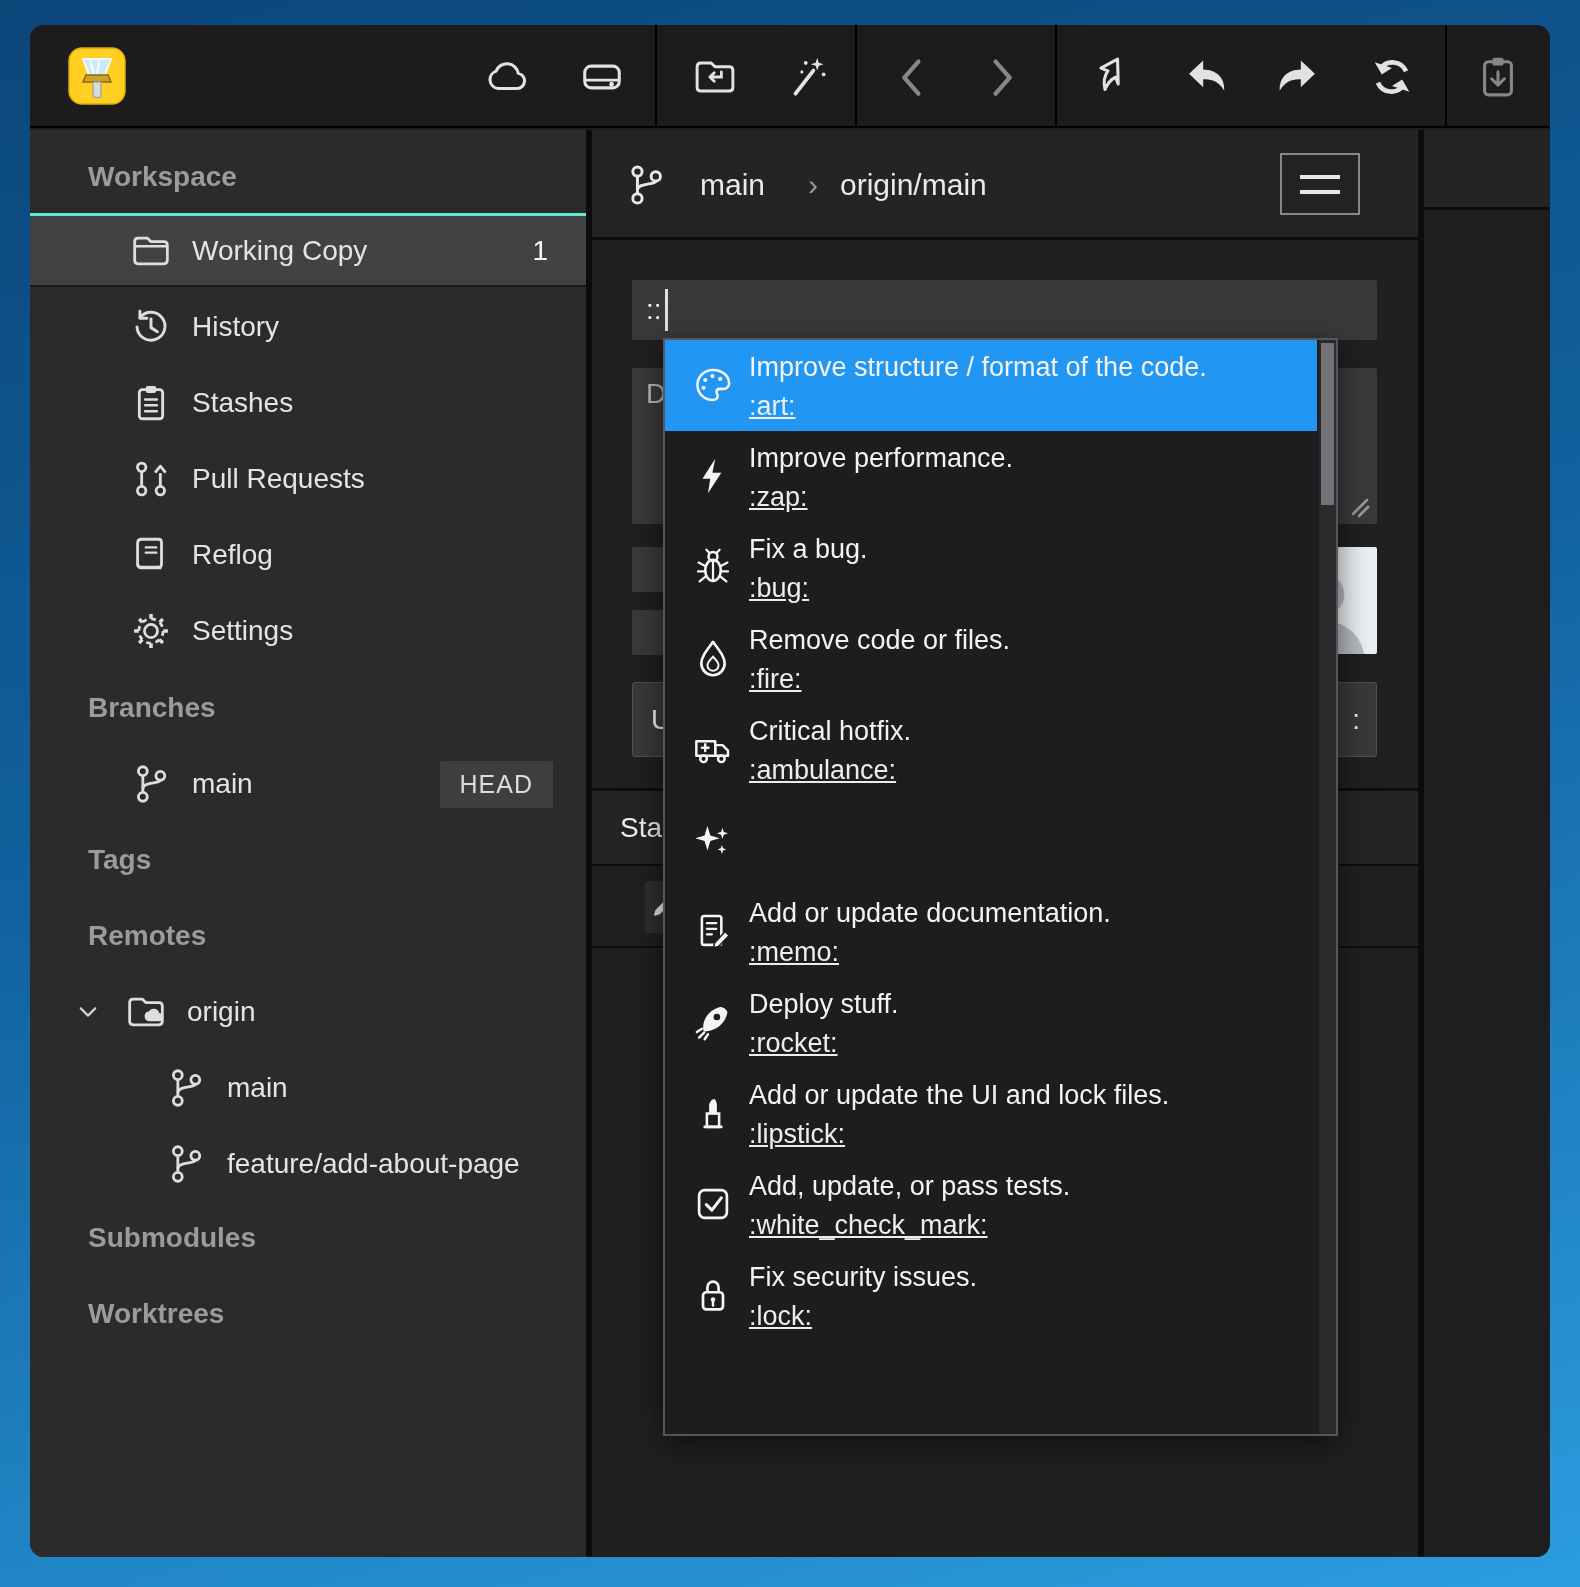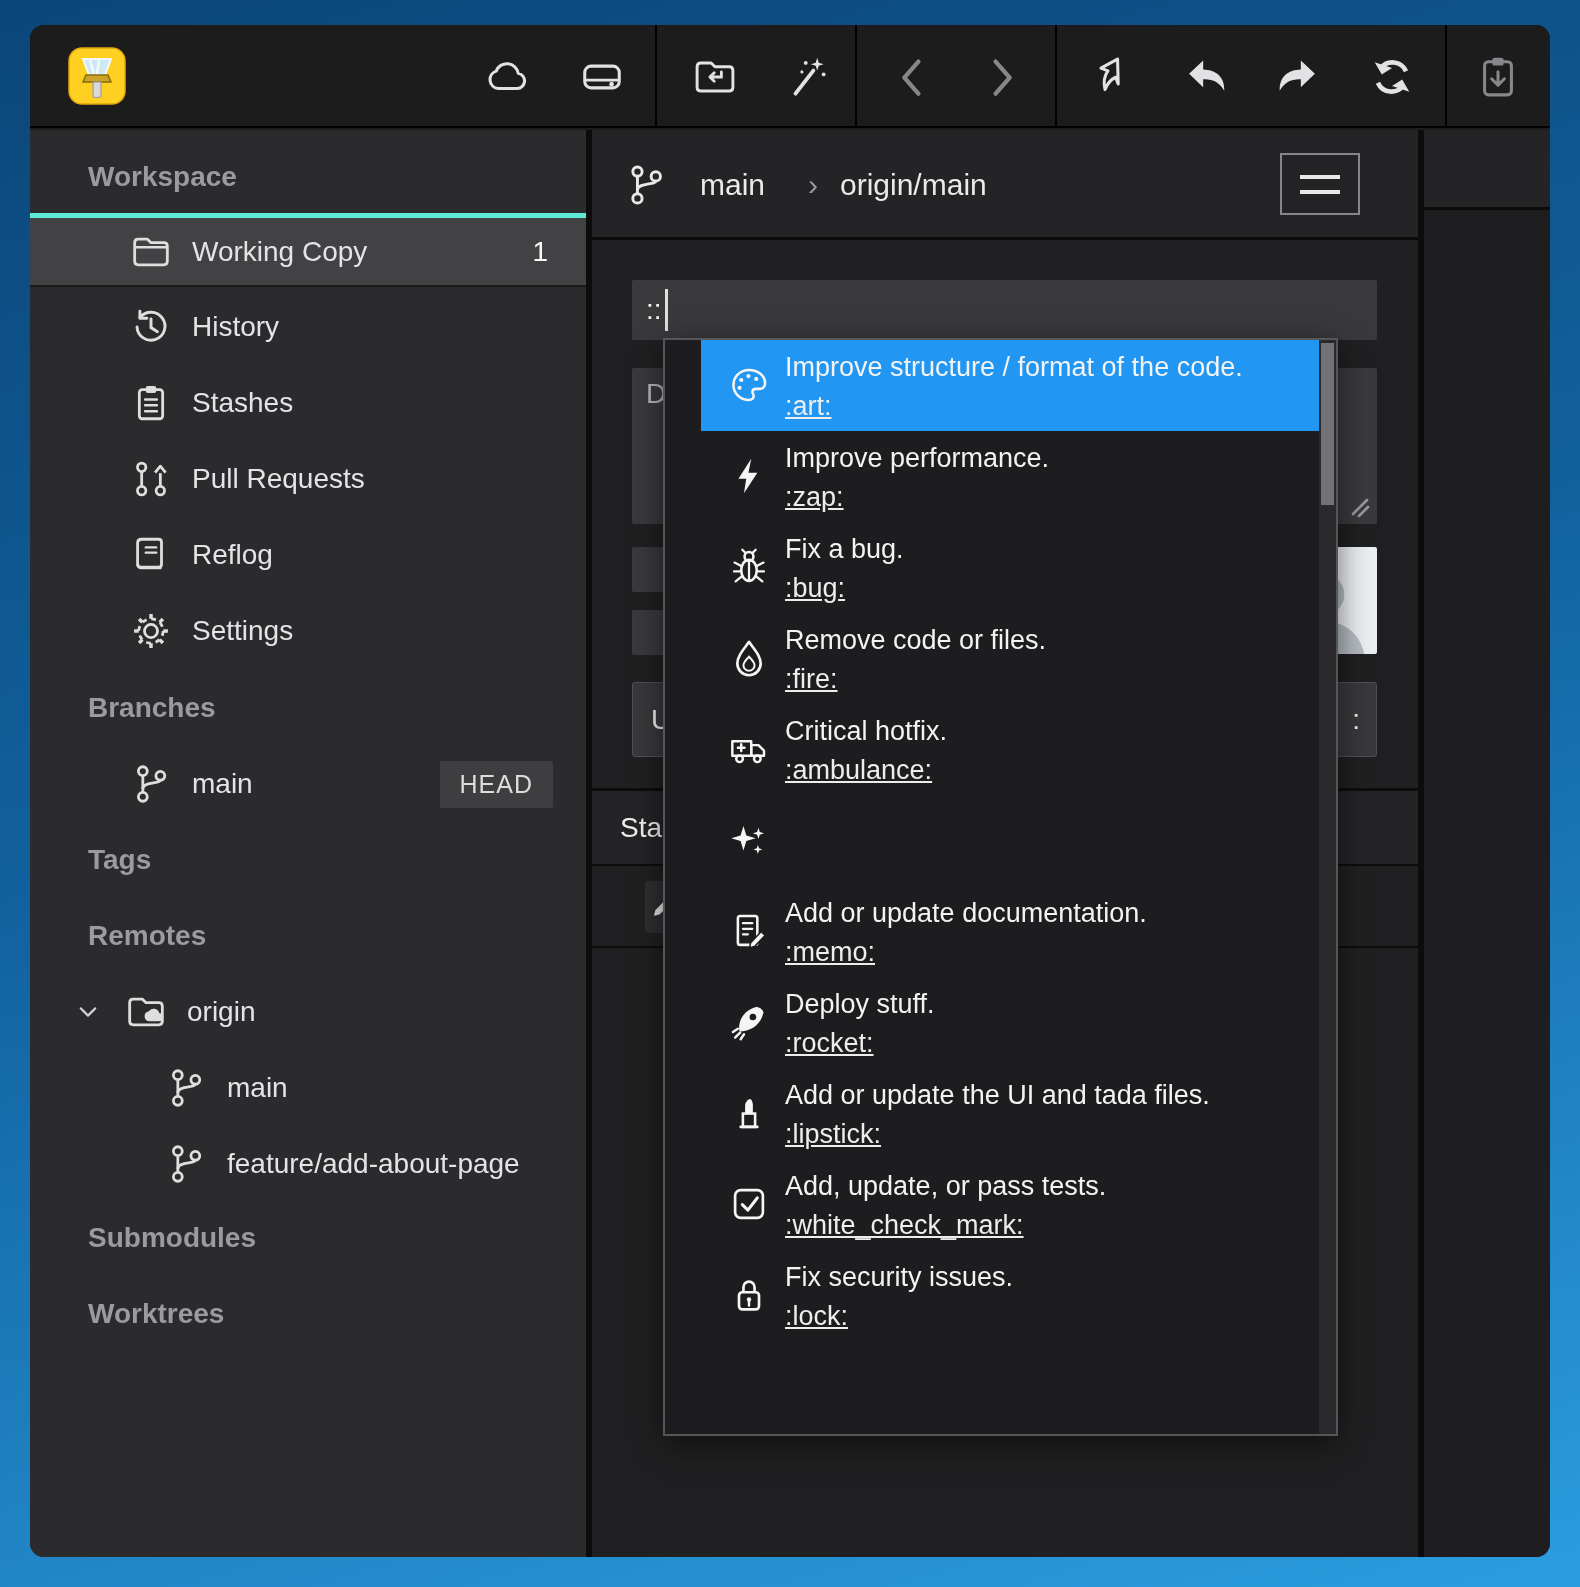--- a/index.html
+++ b/index.html
@@ -27,21 +27,21 @@
   .body-row{ position:absolute; left:0; top:105px; width:100%; height:1427px; }
 
   
   .sidebar{ position:absolute; left:0; top:0; width:556px; height:100%;
     background:#2b2b2d; }
   .side-divider{ position:absolute; left:556px; top:0; width:6px; height:100%; background:#0c0c0c; }
   .sec-header{ position:absolute; left:58px; font-size:28px; font-weight:bold; color:#9b9b9e; }
   .side-row{ position:absolute; left:0; width:100%; height:74px; display:flex; align-items:center; color:#e4e4e6; font-size:28px; }
   .side-row .s-icon{ width:42px; height:42px; margin-left:100px; margin-right:20px; flex:none; color:#dededf; }
   .side-row .s-icon svg{ width:100%; height:100%; }
-  .side-row.selected{ background:#424245; border-top:5px solid #5eead4; border-bottom:2px solid #1a1a1b; }
+  .side-row.selected{ background:#424245; border-top:3px solid #5eead4; border-bottom:2px solid #1a1a1b; }
   .row-count{ position:absolute; right:38px; font-size:28px; color:#fafafa; }
   .head-badge{ position:absolute; right:33px; background:#3e3e41; color:#dcdcdd;
     font-size:25px; letter-spacing:1px; padding:9px 20px; border-radius:2px; }
   .chev{ width:26px; height:26px; margin-left:45px; margin-right:10px; color:#cfcfd1; flex:none; }
   .chev svg{ width:100%; height:100%; }
   .indent2 .s-icon{ margin-left:135px; }
 
   
   .main{ position:absolute; left:562px; top:0; width:826px; height:100%; background:#202022; }
   .main-header{ position:absolute; left:0; top:0; width:100%; height:110px;
@@ -82,21 +82,21 @@
 
   .main-right-divider{ position:absolute; left:1388px; top:0; width:6px; height:100%; background:#0c0c0c; }
   .right-panel{ position:absolute; left:1394px; top:0; width:126px; height:100%; background:#1e1e20; }
   .rp-header{ position:absolute; left:0; top:0; width:100%; height:80px; background:#242427; border-bottom:3px solid #0c0c0c; }
 
   
   .dropdown{ position:absolute; left:633px; top:313px; width:675px; height:1098px;
     background:#1d1d20; border:2px solid #55555a; overflow:hidden; z-index:50;
     box-shadow:0 8px 30px rgba(0,0,0,.55); }
   .dd-item{ position:relative; width:calc(100% - 19px); height:91px; padding:7px 10px 0 28px;
-    display:flex; align-items:flex-start;margin-left:36px; }
+    display:flex; align-items:flex-start; }
   .dd-item.selected{ background:#2196f3; }
   .dd-icon{ width:40px; height:40px; margin-top:18px; flex:none; color:#f5f5f5; }
   .dd-icon svg{ width:100%; height:100%; }
   .dd-lines{ margin-left:16px; }
   .dd-label{ font-size:27px; line-height:40px; color:#f3f3f3; }
   .dd-code{ font-size:27px; line-height:38px; color:#ededee;text-decoration:underline; }
   .dd-scrollbar{ position:absolute; right:0; top:0; width:17px; height:100%; background:#2a2a2c; }
   .dd-thumb{ position:absolute; left:2px; top:3px; width:13px; height:162px; background:#737377; }
 </style>
 </head>
@@ -522,21 +522,21 @@
       <span class="dd-icon"><svg>
             <use href="#i-rocket"></use>
           </svg></span>
       <span class="dd-lines"><span class="dd-label">Deploy stuff.</span><br>
       <span class="dd-code">:rocket:</span></span>
     </div>
     <div class="dd-item">
       <span class="dd-icon"><svg>
             <use href="#i-lipstick"></use>
           </svg></span>
-      <span class="dd-lines"><span class="dd-label">Add or update the UI and tada files.</span><br>
+      <span class="dd-lines"><span class="dd-label">Add or update the UI and lock files.</span><br>
       <span class="dd-code">:lipstick:</span></span>
     </div>
     <div class="dd-item">
       <span class="dd-icon"><svg>
             <use href="#i-check"></use>
           </svg></span>
       <span class="dd-lines"><span class="dd-label">Add, update, or pass tests.</span><br>
       <span class="dd-code">:white_check_mark:</span></span>
     </div>
     <div class="dd-item">

